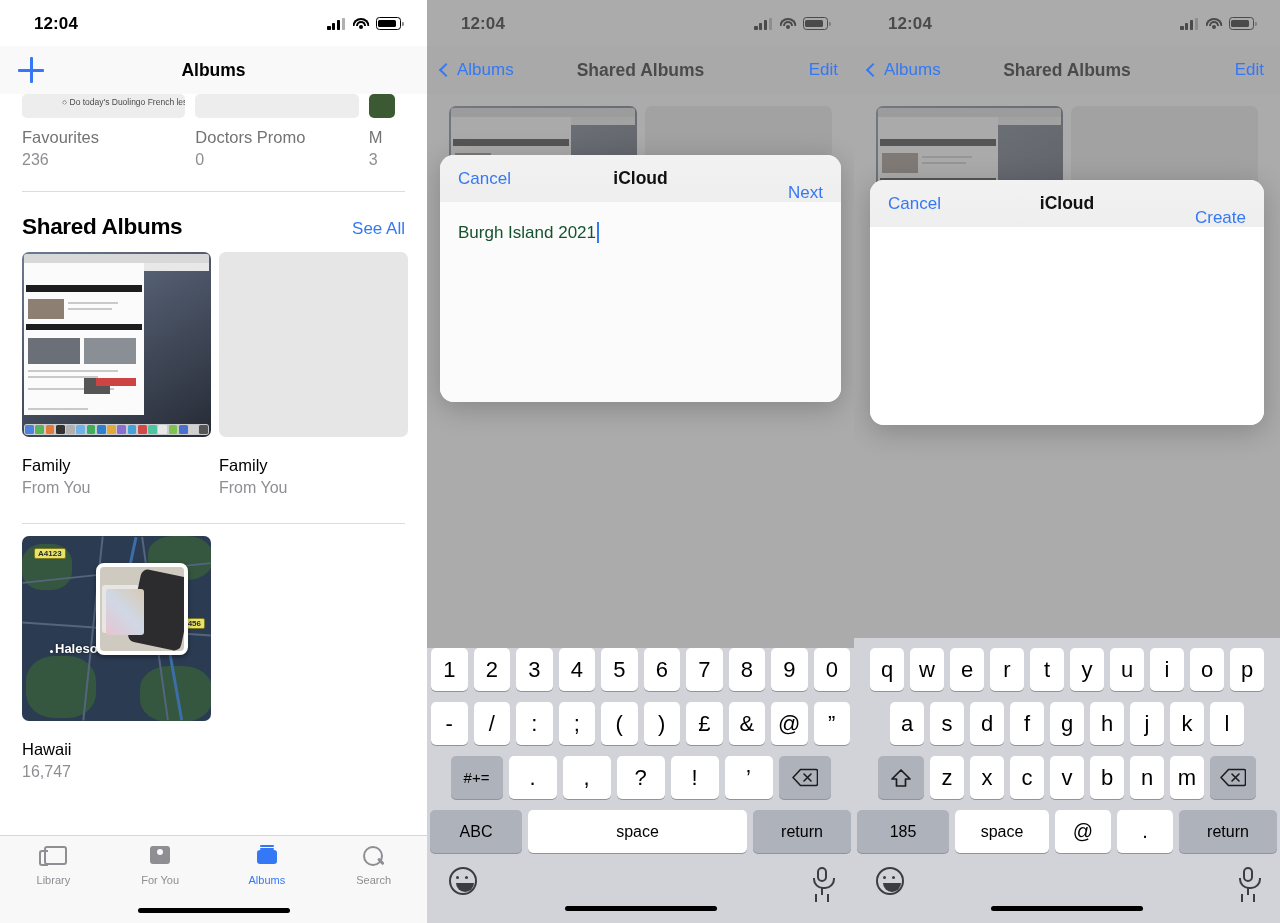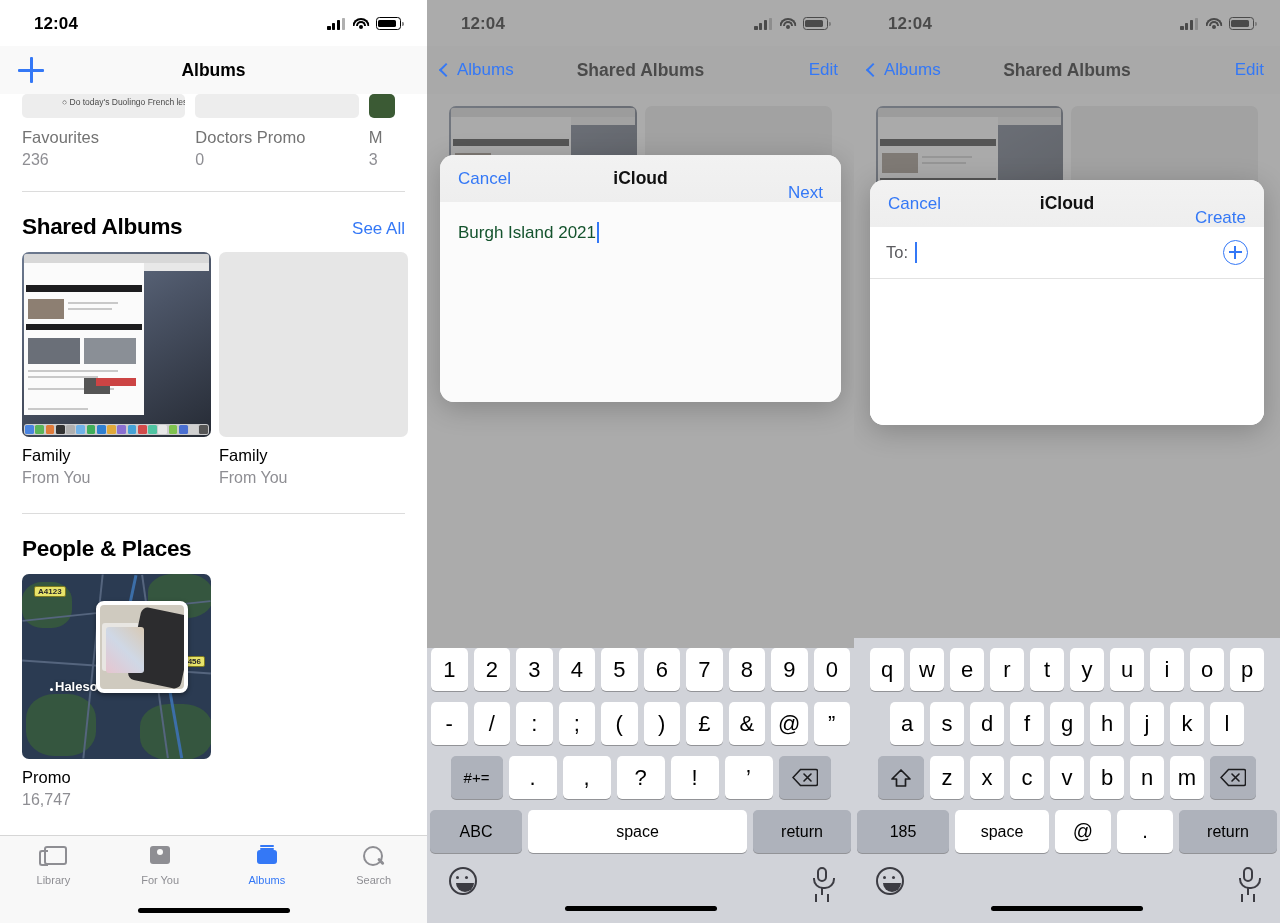--- a/index.html
+++ b/index.html
@@ -68,21 +68,21 @@
   .album-count { font-size: 16px; color: #8e8e93; margin-top: 4px; }
   .divider { height: 1px; background: #dcdcdc; margin: 22px 22px 0 22px; }
 
   .sec-head { display: flex; align-items: baseline; padding: 22px 22px 0 22px; }
   .sec-title { font-size: 22.5px; font-weight: 700; color: #000; letter-spacing: -.3px; }
   .sec-link { margin-left: auto; color: #3478f6; font-size: 17px; }
 
   .card-row { display: flex; gap: 8px; padding: 12px 22px 0 22px; }
   .card { width: 189px; }
   .card-img { width: 189px; height: 185px; border-radius: 7px; background: #e6e6e6; overflow: hidden; position: relative; }
-  .card-title { font-size: 16.5px; color: #000; margin-top: 9px; }
+  .card-title { font-size: 16.5px; color: #000; margin-top: 19px; }
   .card-sub { font-size: 16px; color: #8e8e93; margin-top: 4px; }
 
   
   .macshot { position: absolute; inset: 0; background: linear-gradient(150deg,#6d7a90 0%,#4b5466 45%,#262b35 100%); }
   .macshot .winbar { position: absolute; left: 2px; right: 2px; top: 2px; height: 9px; background: #d8d8d8; border-radius: 2px 2px 0 0; }
   .macshot .winbody { position: absolute; left: 2px; top: 11px; width: 120px; bottom: 22px; background: #fbfbfb; }
   .macshot .tabs { position: absolute; left: 2px; right: 2px; top: 11px; height: 8px; background: #e8e8e8; }
   .macshot .blk { position: absolute; background: #1d1d1f; }
   .macshot .pic { position: absolute; background: #8d7f72; }
   .macshot .txt { position: absolute; background: #c9c9c9; height: 2px; }
@@ -299,23 +299,20 @@
         </div>
         <div class="card">
           <div class="card-img"></div>
           <div class="card-title">Family</div>
           <div class="card-sub">From You</div>
         </div>
       </div>
 
       <div class="divider" style="margin-top:26px;"></div>
 
-      <div class="sec-head">
-        <div class="sec-title">People &amp; Places</div>
-      </div>
 
       <div class="card-row">
         <div class="card">
           <div class="card-img">
             <div class="mapimg">
               <div class="green" style="left:0;top:8px;width:50px;height:46px;"></div>
               <div class="green" style="left:126px;top:0;width:64px;height:44px;"></div>
               <div class="green" style="left:4px;top:120px;width:70px;height:62px;"></div>
               <div class="green" style="left:118px;top:130px;width:72px;height:56px;"></div>
               <div class="road" style="left:0;top:36px;width:189px;height:2px;transform:rotate(-6deg);"></div>
@@ -328,21 +325,21 @@
               <div class="shield" style="right:6px;top:82px;">A456</div>
               <div class="dot" style="left:28px;top:114px;"></div>
               <div class="place" style="left:33px;top:105px;">Halesowen</div>
               <div class="pin" style="left:74px;top:27px;">
                 <div class="kb"></div>
                   <div class="phone"></div>
                   <div class="scr"></div>
               </div>
             </div>
           </div>
-          <div class="card-title">Promo</div>
+          <div class="card-title">Hawaii</div>
           <div class="card-sub">16,747</div>
         </div>
       </div>
     </div>
 
     <div class="tabbar">
       <div class="tab">
         <div class="tab-ico ico-library"></div>
         <div class="tab-label">Library</div>
       </div>
@@ -532,26 +529,20 @@
 
     <div class="dim"></div>
 
     <div class="alert" style="left:16px; right:16px; top:180px; height:245px;">
       <div class="alert-head">
         <div class="alert-btn">Cancel</div>
         <div class="alert-title">iCloud</div>
         <div class="alert-btn right">Create</div>
       </div>
       <div class="alert-body" style="height:198px;background:#fff;">
-        <div class="to-row">
-          <span class="to-label">To:</span>
-          <span class="caret" style="margin-left:7px;"></span>
-          <span></span>
-          <div class="plus-circle"></div>
-        </div>
         <div class="to-blank" style="height:145px;"></div>
       </div>
     </div>
 
     <div class="kbd">
       <div class="krow" style="margin-top:10px;">
         <div class="key w1">q</div>
         <div class="key w1">w</div>
         <div class="key w1">e</div>
         <div class="key w1">r</div>

